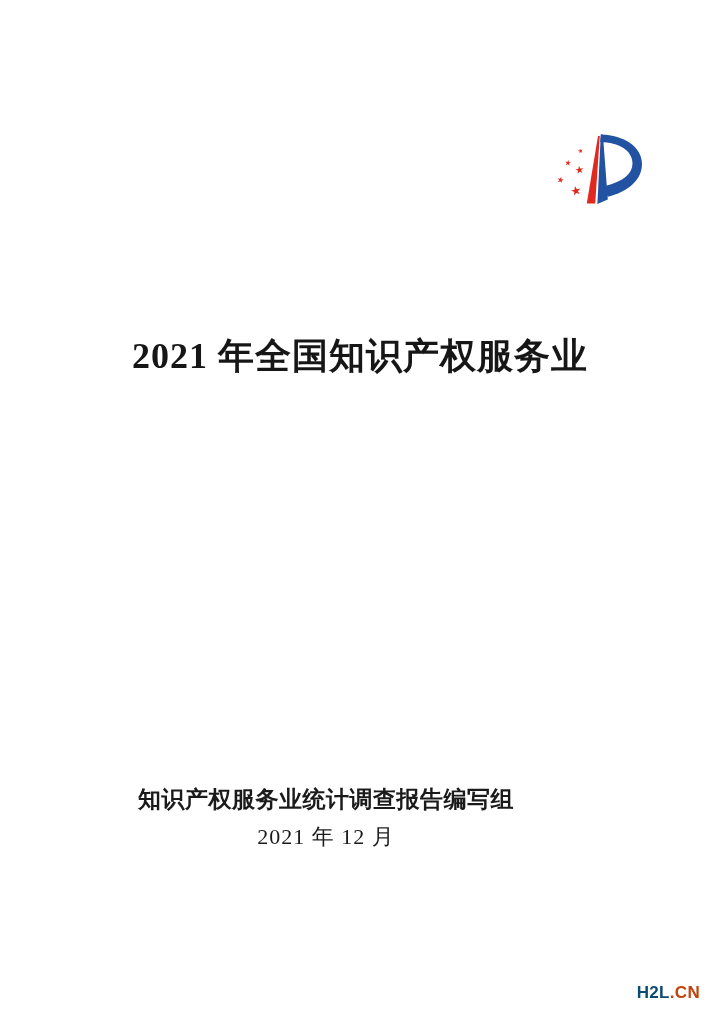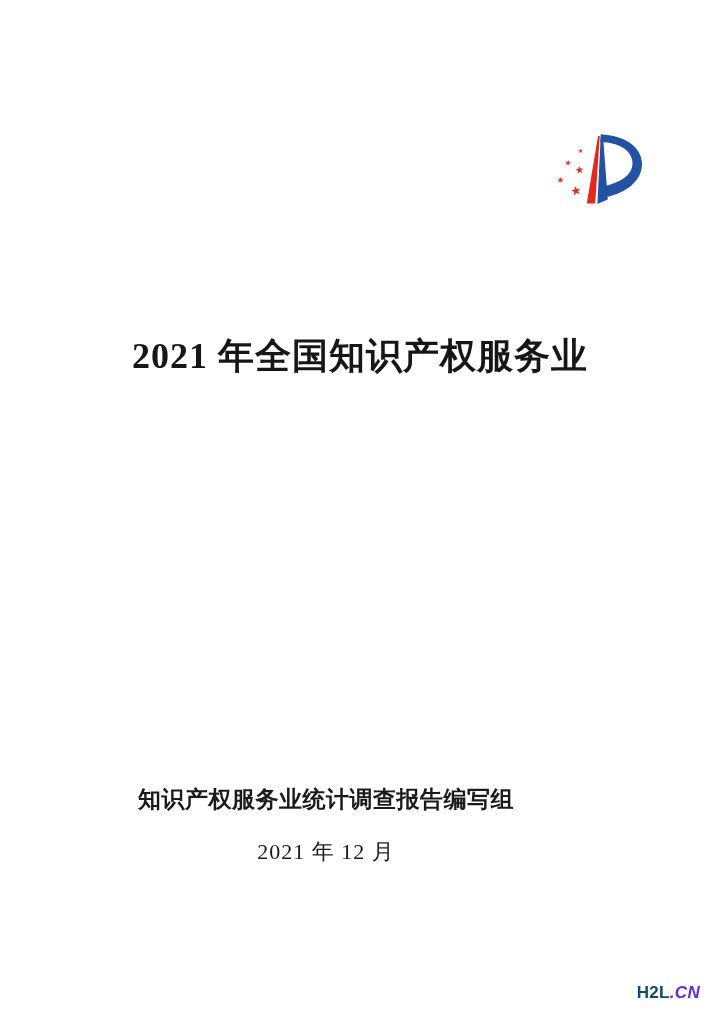--- a/index.html
+++ b/index.html
@@ -53,40 +53,40 @@
     text-align: center;
     color: #1a1a1a;
   }
   .byline {
     font-size: 23px;
     font-weight: 700;
     line-height: 28px;
     letter-spacing: 0.5px;
   }
   .dateline {
-    margin-top: 24px;
+    margin-top: 9px;
     font-size: 22px;
     font-weight: 400;
     line-height: 28px;
     letter-spacing: 1px;
   }
 
   
   .watermark {
     position: absolute;
     top: 983px;
     right: 20px;
     font-family: "Liberation Sans", "DejaVu Sans", sans-serif;
     font-size: 17px;
     font-weight: 800;
     letter-spacing: 0.3px;
     white-space: nowrap;
   }
   .watermark .wm-primary { color: #0c4a6e; }
-  .watermark .wm-secondary { color: #6d28d9; font-style: italic; }
+  .watermark .wm-secondary { color: #c2410c; }
 </style>
 </head>
 <body>
 
 <div class="page">
 
   <div class="logo">
     <svg viewBox="0 0 100 82" xmlns="http://www.w3.org/2000/svg">
       <defs>
         <polygon id="star" points="0,-1 0.588,0.809 -0.951,-0.309 0.951,-0.309 -0.588,0.809"></polygon>

